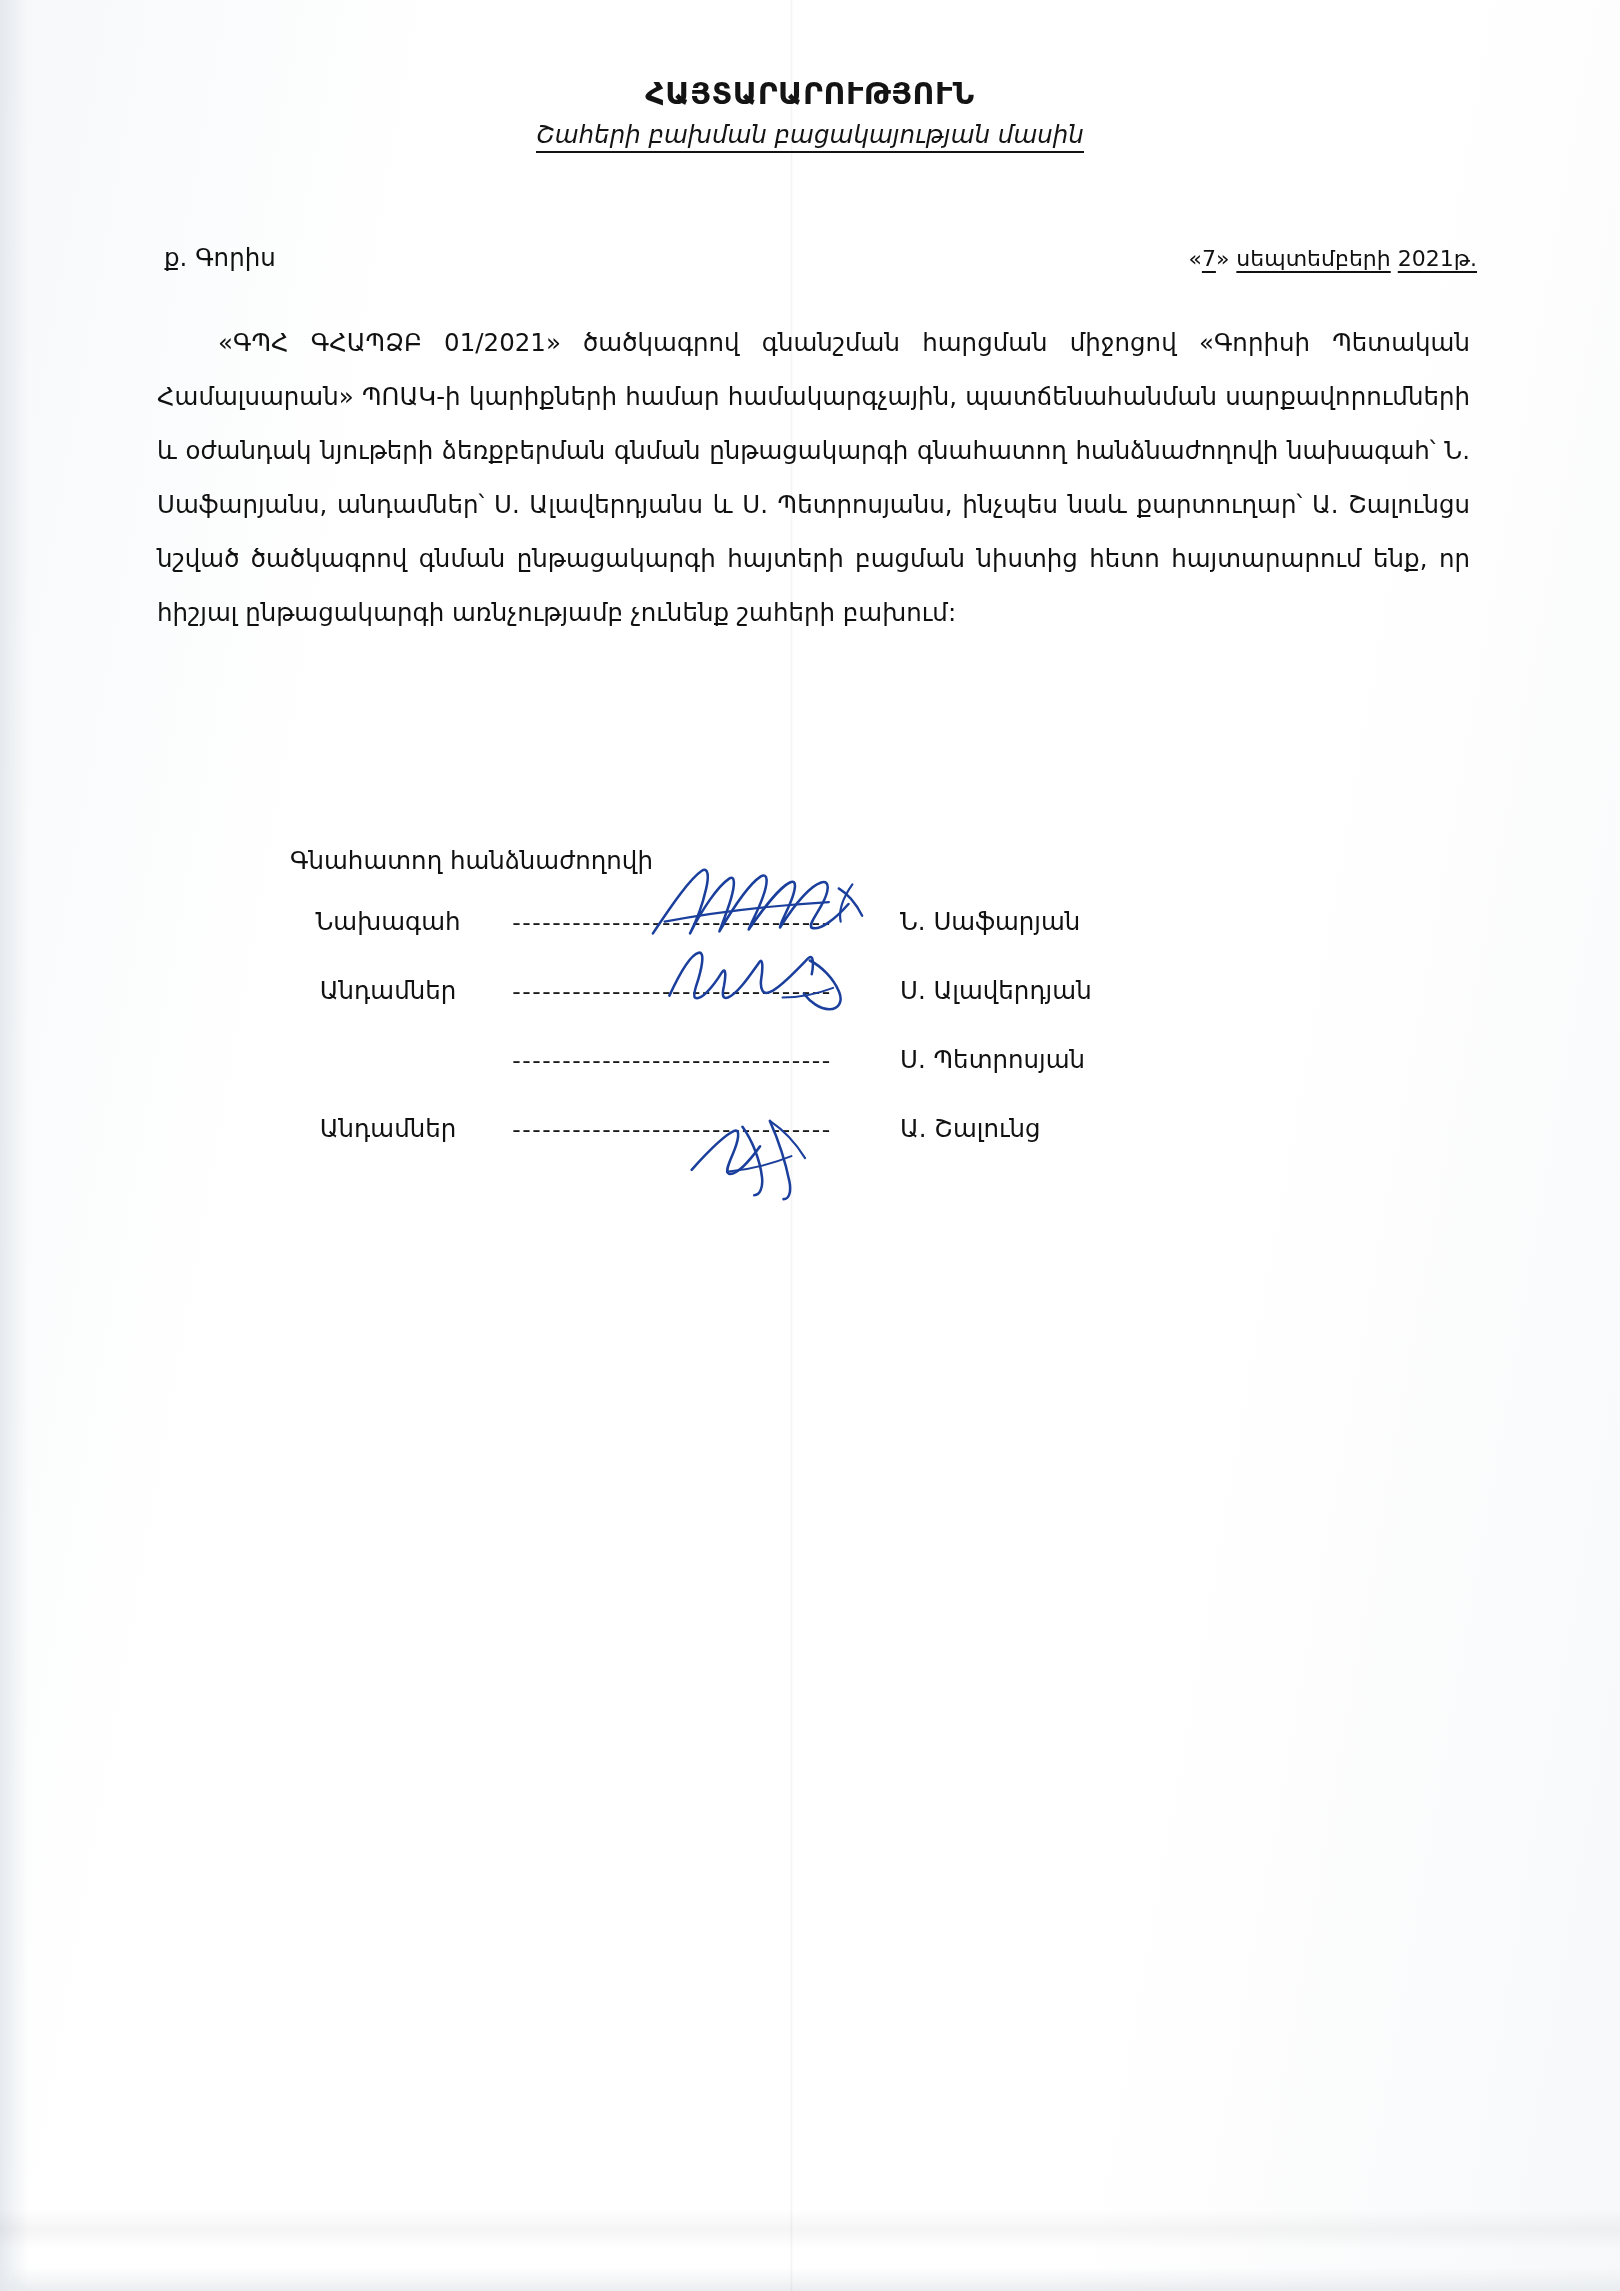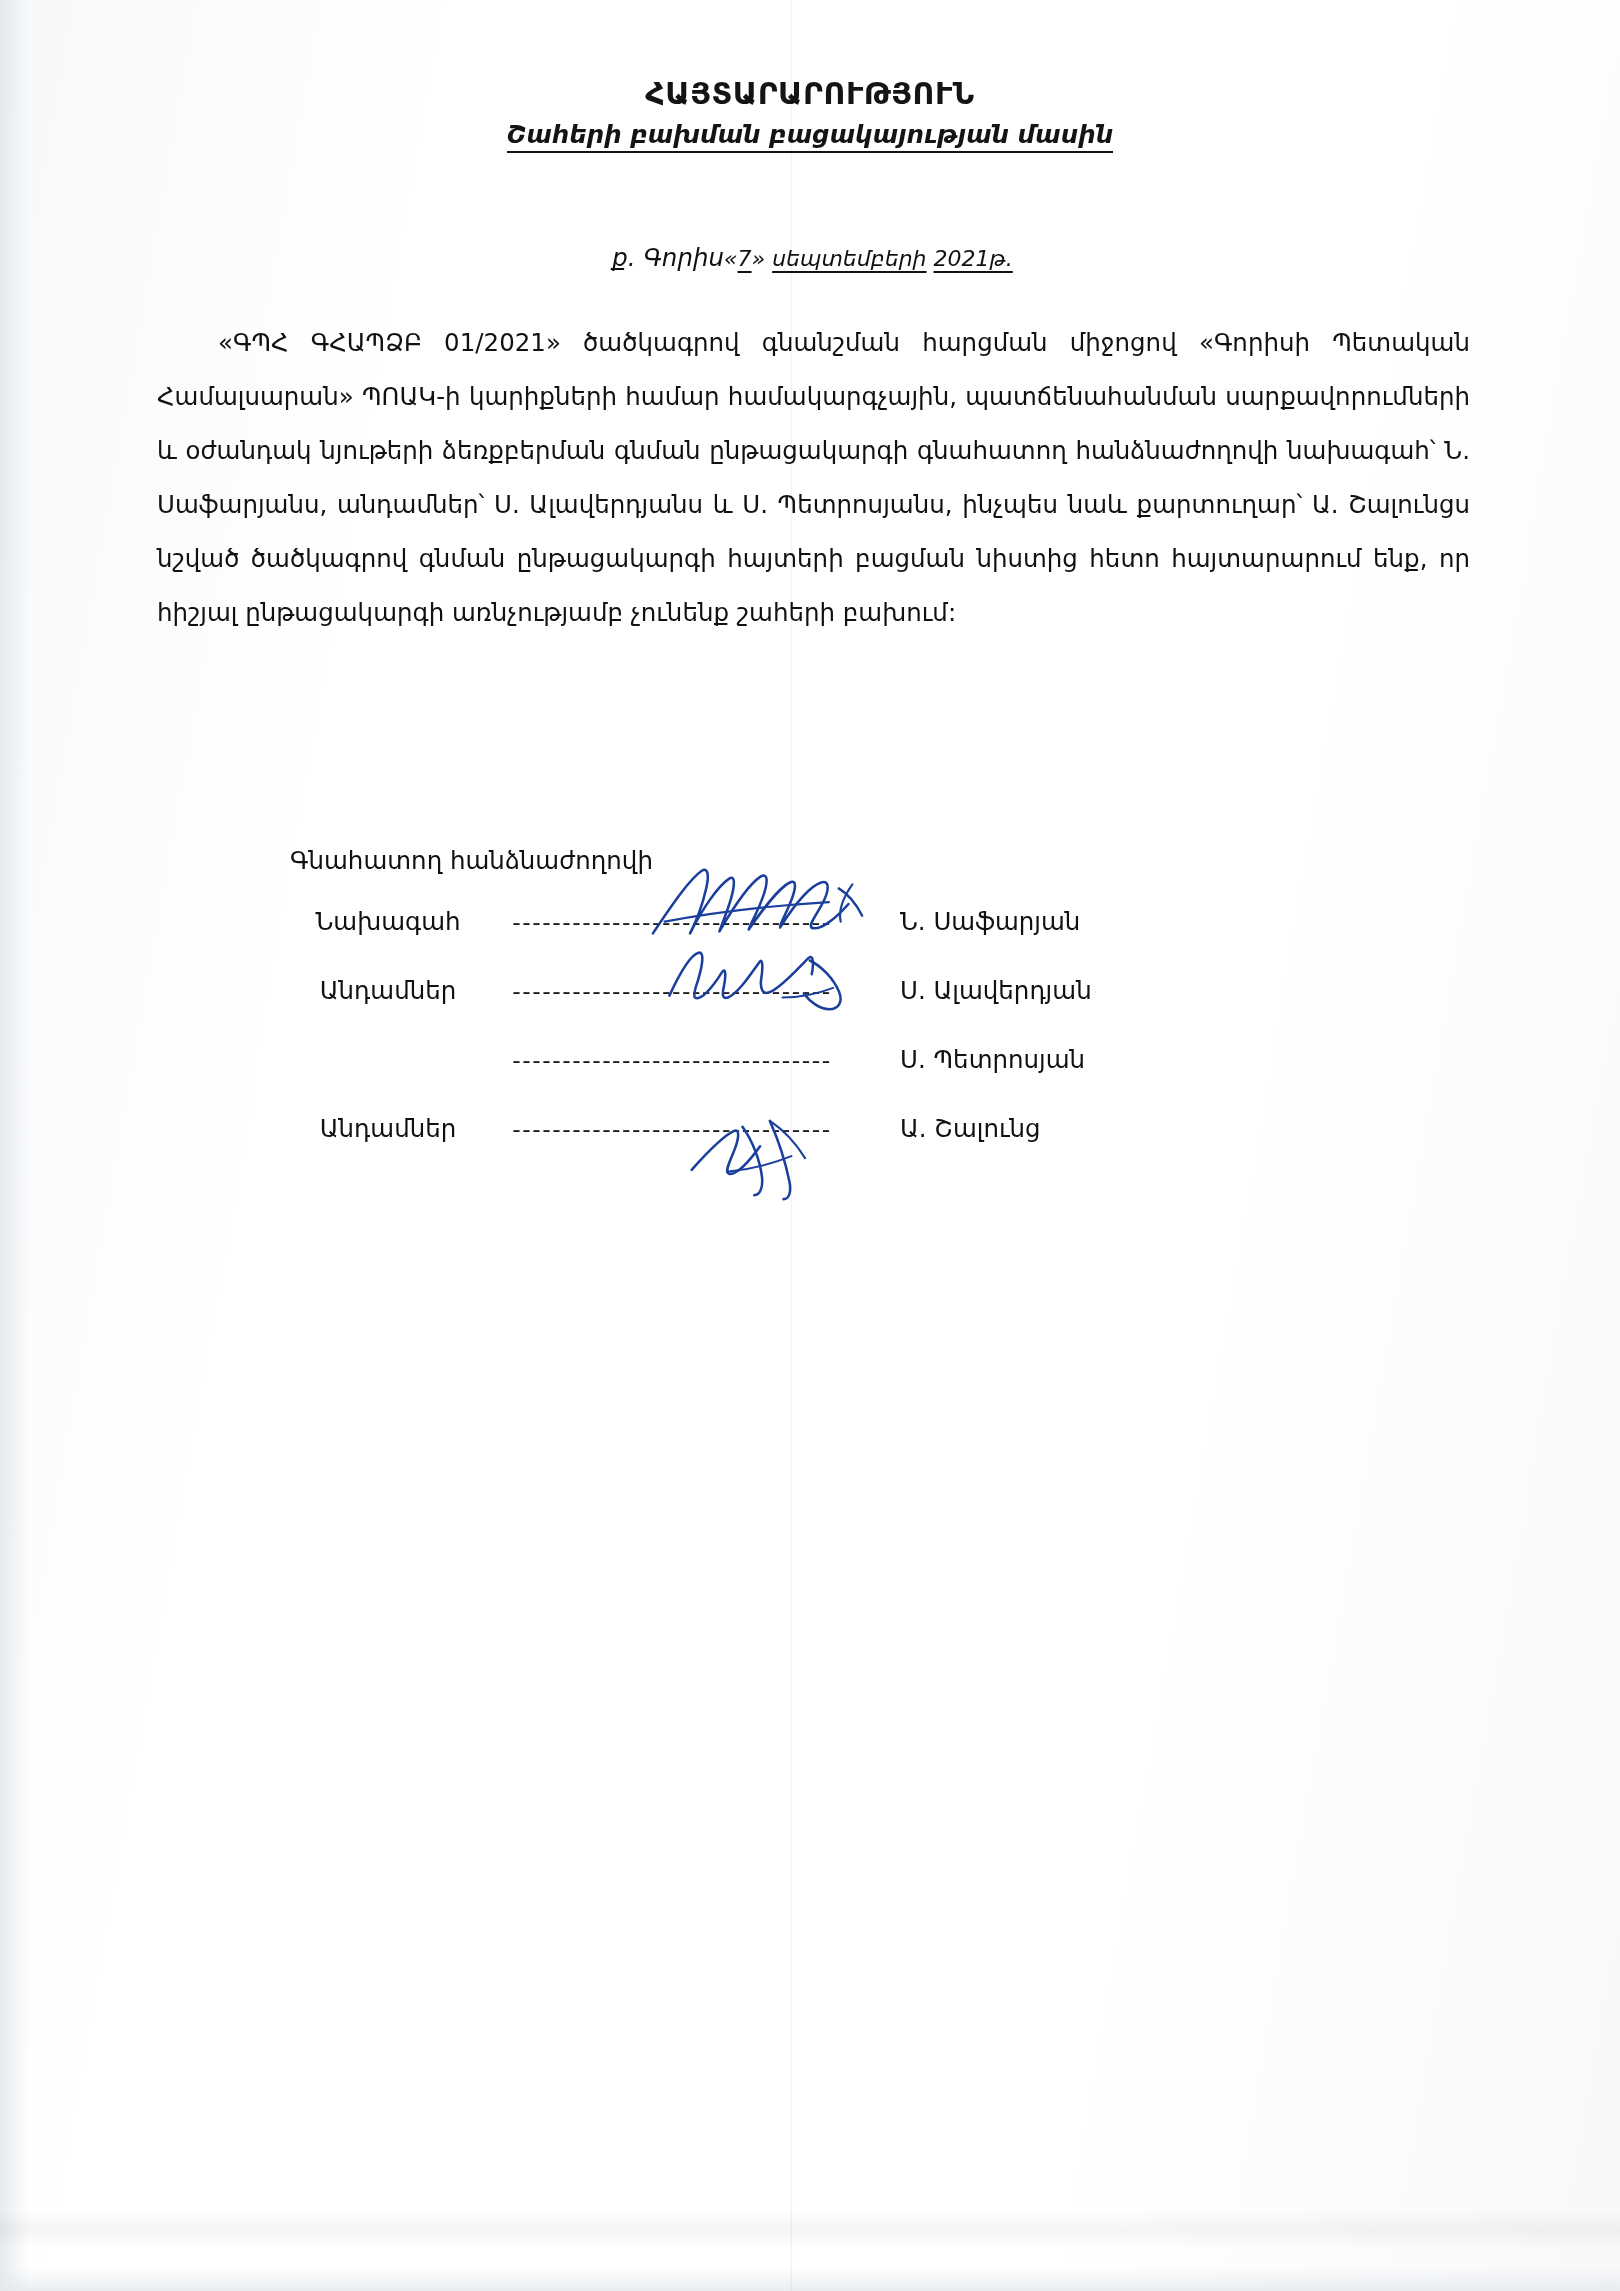--- a/index.html
+++ b/index.html
@@ -68,41 +68,40 @@
     font-size: 30px;
     letter-spacing: 0.5px;
     color: #141414;
   }
   .doc-subtitle {
     position: absolute;
     top: 120px;
     left: 0;
     width: 1620px;
     text-align: center;
-    font-weight: bold;
+    font-weight: normal;
     font-style: italic;
     font-size: 24.5px;
     color: #141414;
   }
   .doc-subtitle span {
     border-bottom: 2px solid #141414;
     padding-bottom: 2px;
   }
 
   
   .meta-row {
     position: absolute;
     top: 243px;
-    left: 156px;
+    left: 164px;
     width: 1313px;
     display: flex;
-    justify-content: center;
+    justify-content: space-between;
     align-items: baseline;
     font-size: 24.5px;
-    font-style: italic;
   }
   .meta-place { white-space: nowrap; }
   .meta-date { white-space: nowrap; font-size: 22px; }
   .meta-date .u { text-decoration: underline; text-underline-offset: 4.9px; }
 
   
   .body-text {
     position: absolute;
     top: 316px;
     left: 157px;

